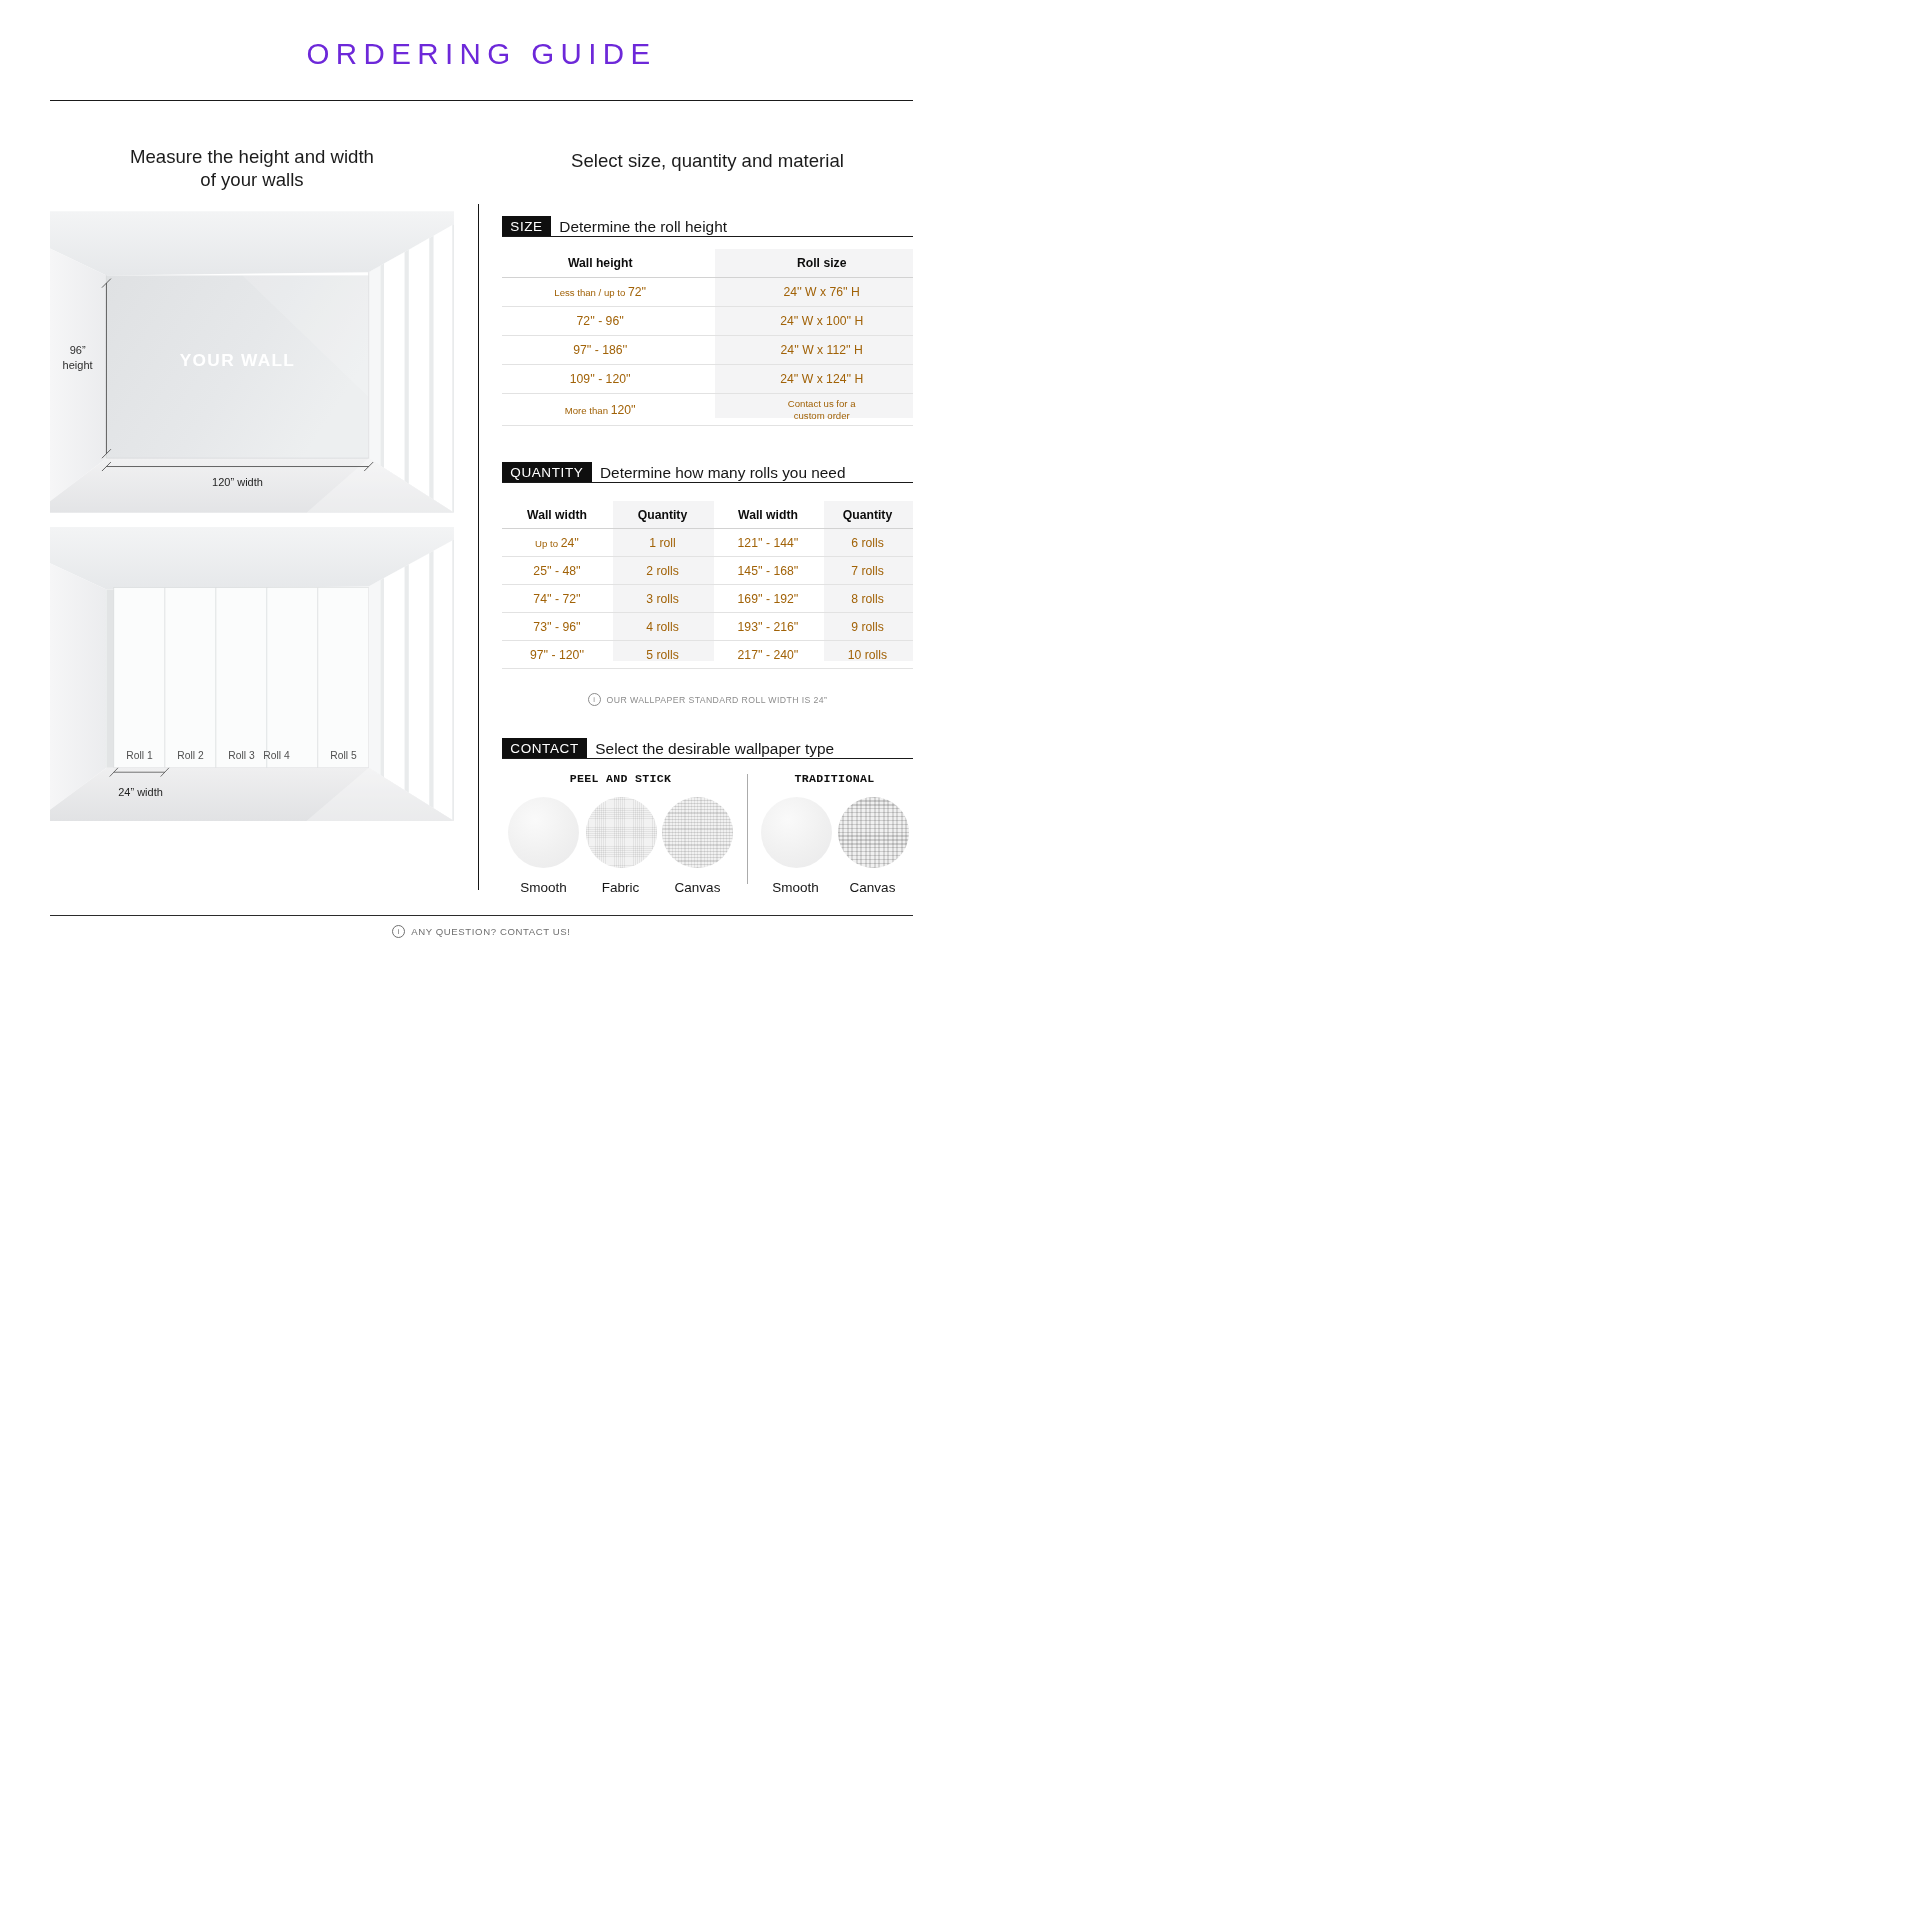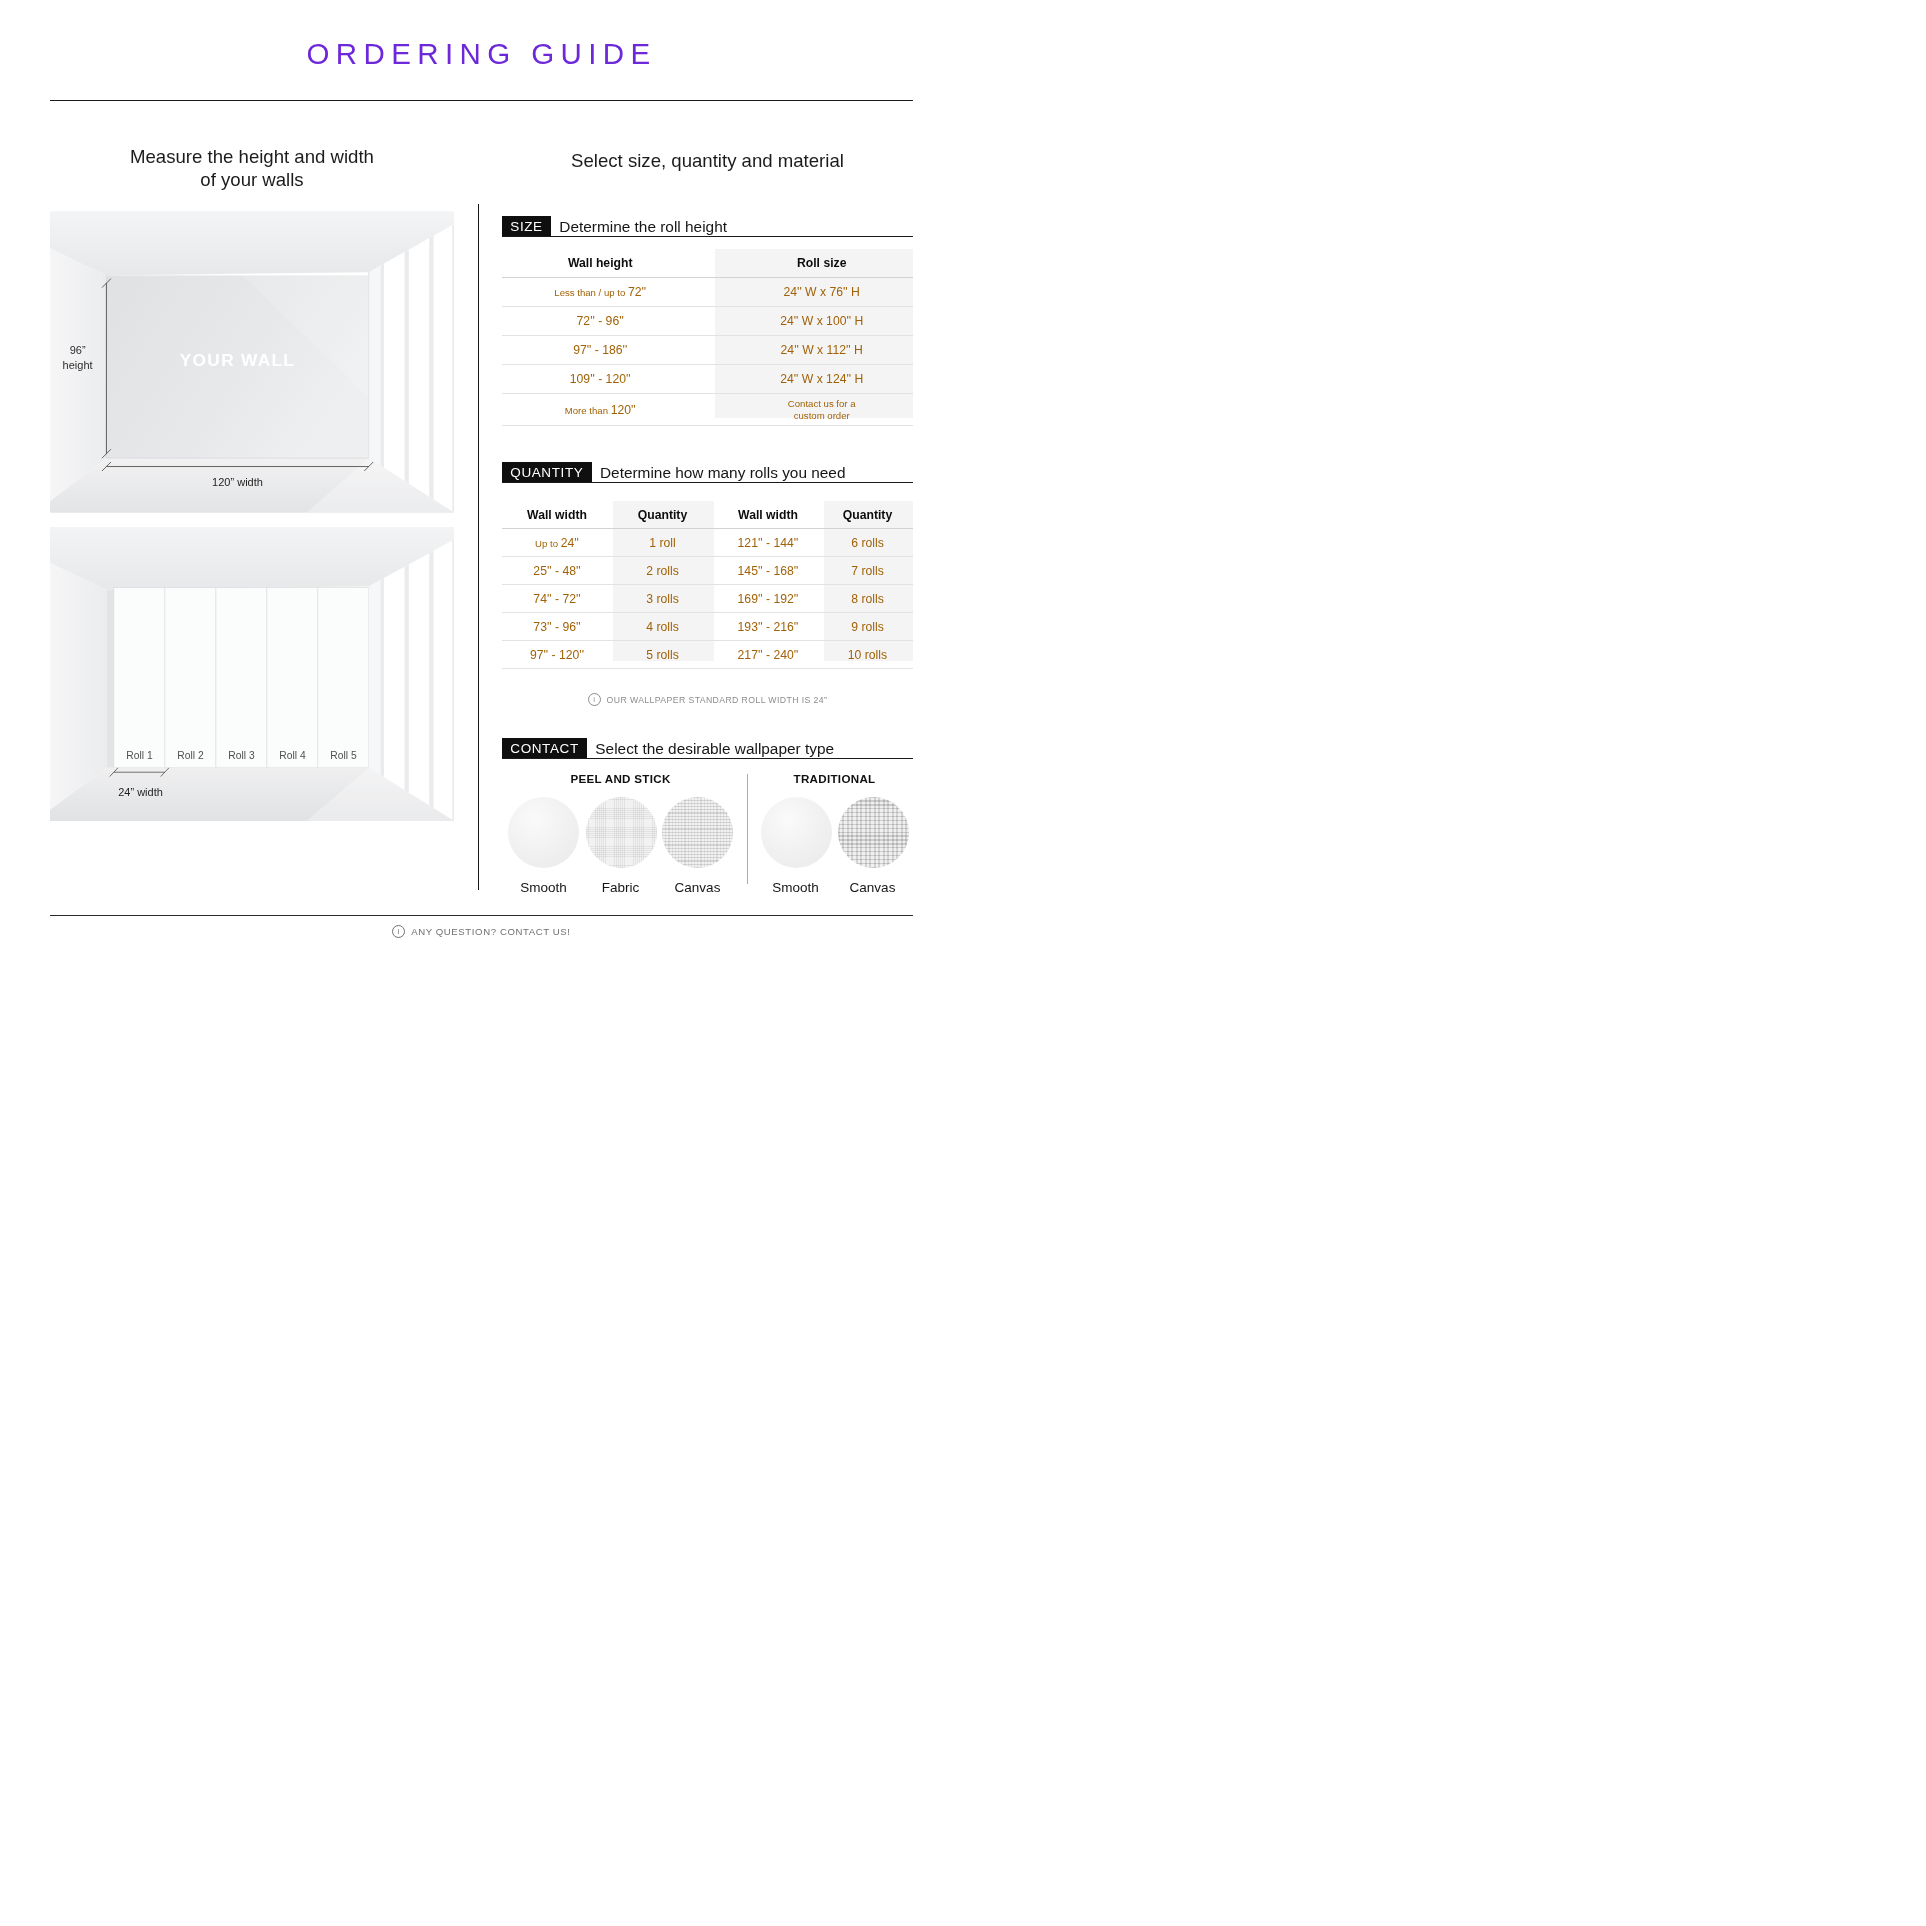--- a/index.html
+++ b/index.html
@@ -74,21 +74,21 @@
   
   .info-icon{display:inline-flex;width:11px;height:11px;border:0.9px solid currentColor;border-radius:50%;
              align-items:center;justify-content:center;font-size:7.7px;flex:none;}
   .note{left:502px;top:693px;width:411px;display:flex;align-items:center;justify-content:center;gap:5.8px;
         font-size:8.7px;letter-spacing:0.4px;color:#8c8c8c;}
   .footer-rule{left:50px;top:915px;width:863px;height:1.3px;background:#2b2b2b;}
   .footer{left:0;top:925px;width:963px;display:flex;align-items:center;justify-content:center;gap:5.8px;
           font-size:9.6px;letter-spacing:0.6px;color:#6f6f6f;}
 
   
-  .group-label{top:772px;font-size:11.6px;font-weight:700;letter-spacing:0.3px;text-align:center;color:#101010;}
+  .group-label{top:772px;font-size:11.6px;font-weight:700;letter-spacing:0.3px;text-align:center;color:#101010;font-family:Liberation Mono, monospace;}
   .gl-peel{left:509px;width:223px;}
   .gl-trad{left:761px;width:147px;}
   .swatch{top:797px;width:71px;height:71px;border-radius:50%;}
   .tex-smooth{background:radial-gradient(circle at 38% 32%, #fafafa 0%, #f0f0f0 55%, #e9e9ea 100%);}
   .tex-fabric{background:
       repeating-linear-gradient(0deg, rgba(90,90,90,.10) 0 0.6px, rgba(0,0,0,0) 0.6px 1.9px),
       repeating-linear-gradient(90deg, rgba(90,90,90,.10) 0 0.6px, rgba(0,0,0,0) 0.6px 1.9px),
       #f2f2f2;}
   .tex-canvas{background:
       repeating-linear-gradient(0deg, rgba(70,70,70,.16) 0 1.3px, rgba(0,0,0,0) 1.3px 3.2px),
@@ -205,21 +205,21 @@
       <polygon points="497,385 630,470 400,470" fill="#ffffff" opacity="0.3"></polygon>
       <g stroke="#4a4a4a" stroke-width="1.2">
         <line x1="99.5" y1="392" x2="179" y2="392"></line>
         <line x1="93" y1="399" x2="106" y2="385"></line>
         <line x1="172.5" y1="399" x2="185.5" y2="385"></line>
       </g>
     </svg>
     <div class="room-label roll-label" style="left:64px;">Roll 1</div>
     <div class="room-label roll-label" style="left:115px;">Roll 2</div>
     <div class="room-label roll-label" style="left:166px;">Roll 3</div>
-    <div class="room-label roll-label" style="left:217px;">Roll 4</div>
+    <div class="room-label roll-label" style="left:201px;">Roll 4</div>
     <div class="room-label roll-label" style="left:268px;">Roll 5</div>
     <div class="room-label width-label-2">24” width</div>
   </div>
 
 
   <div class="abs section-head size-head">
     <span class="badge">SIZE</span>
     <span class="section-subtitle">Determine the roll height</span>
   </div>
   <div class="abs rule size-rule"></div>

